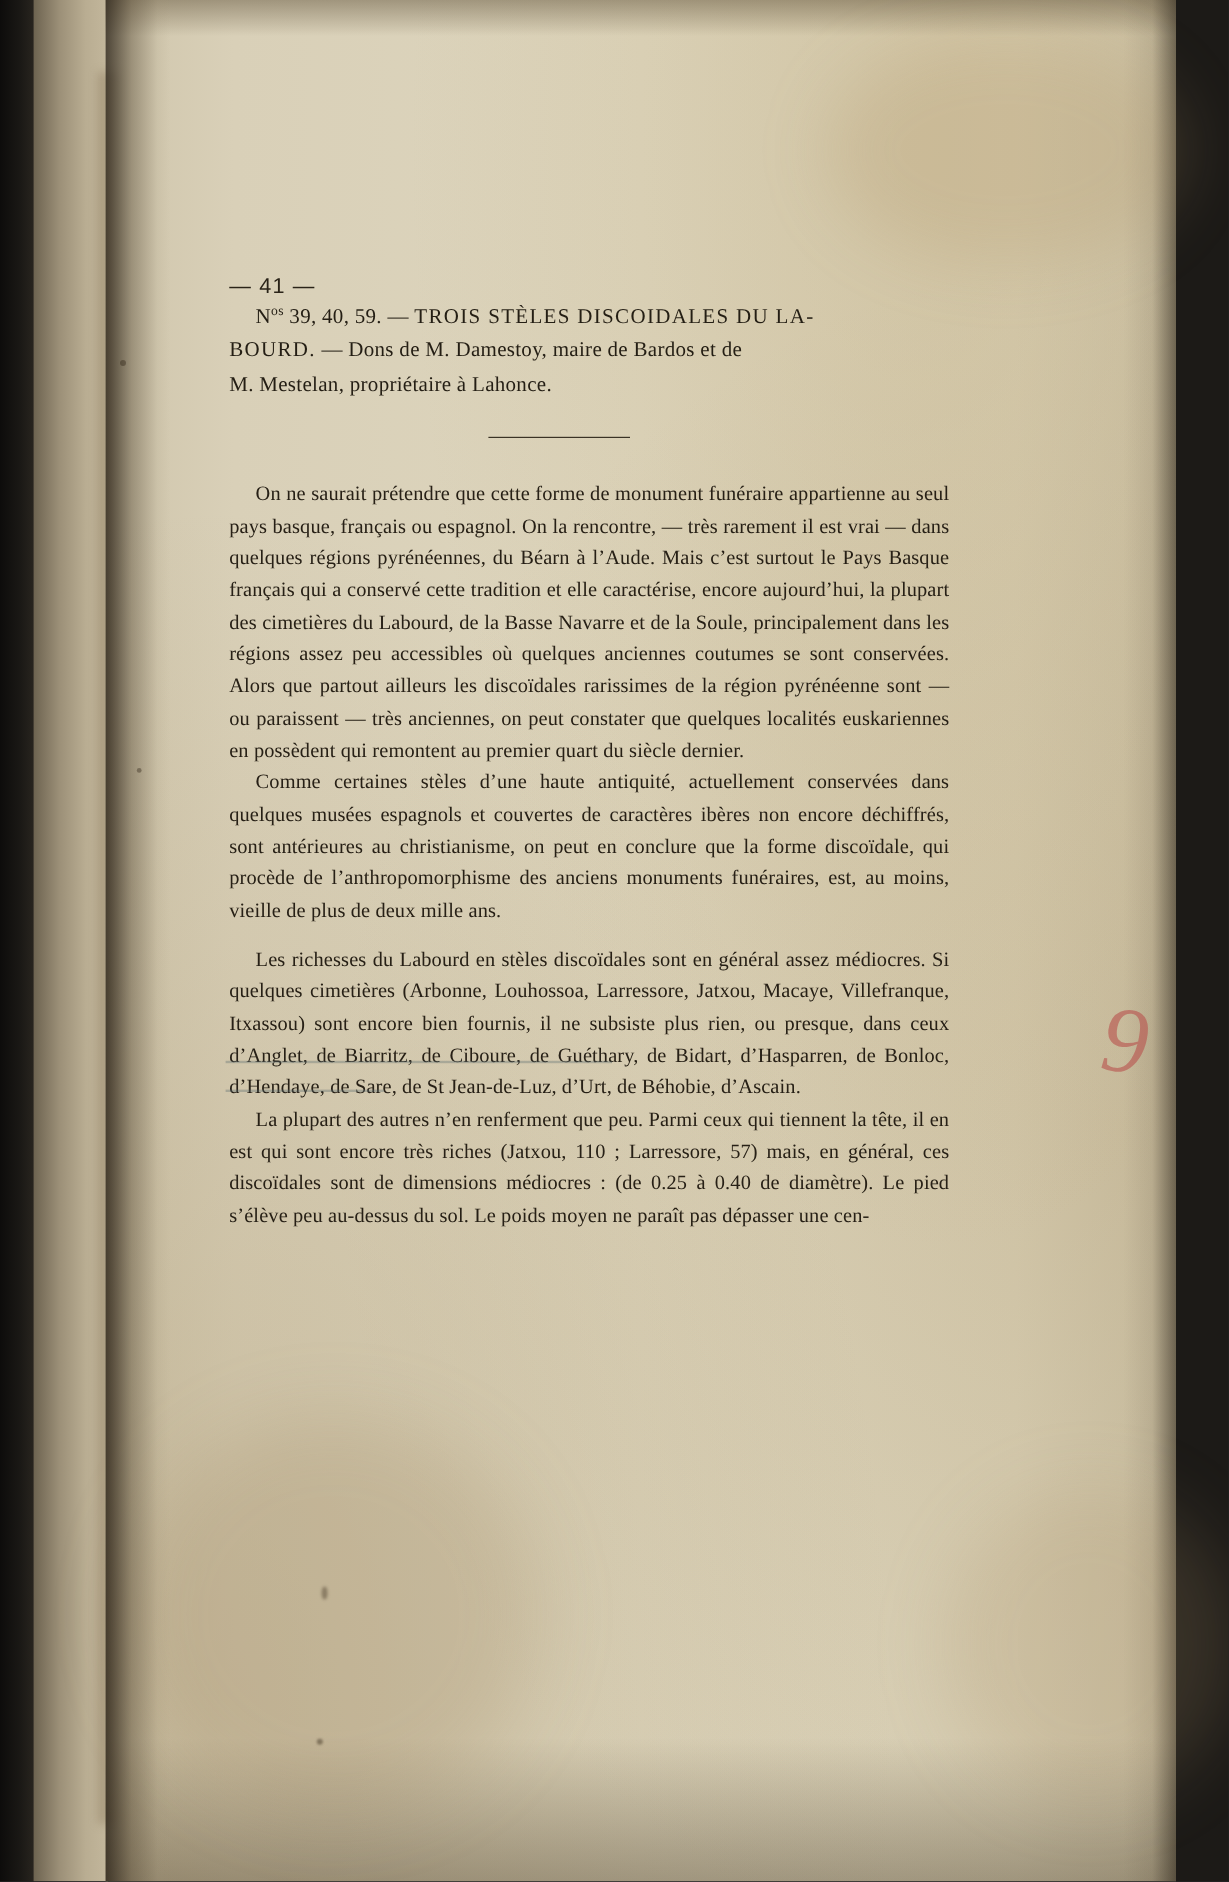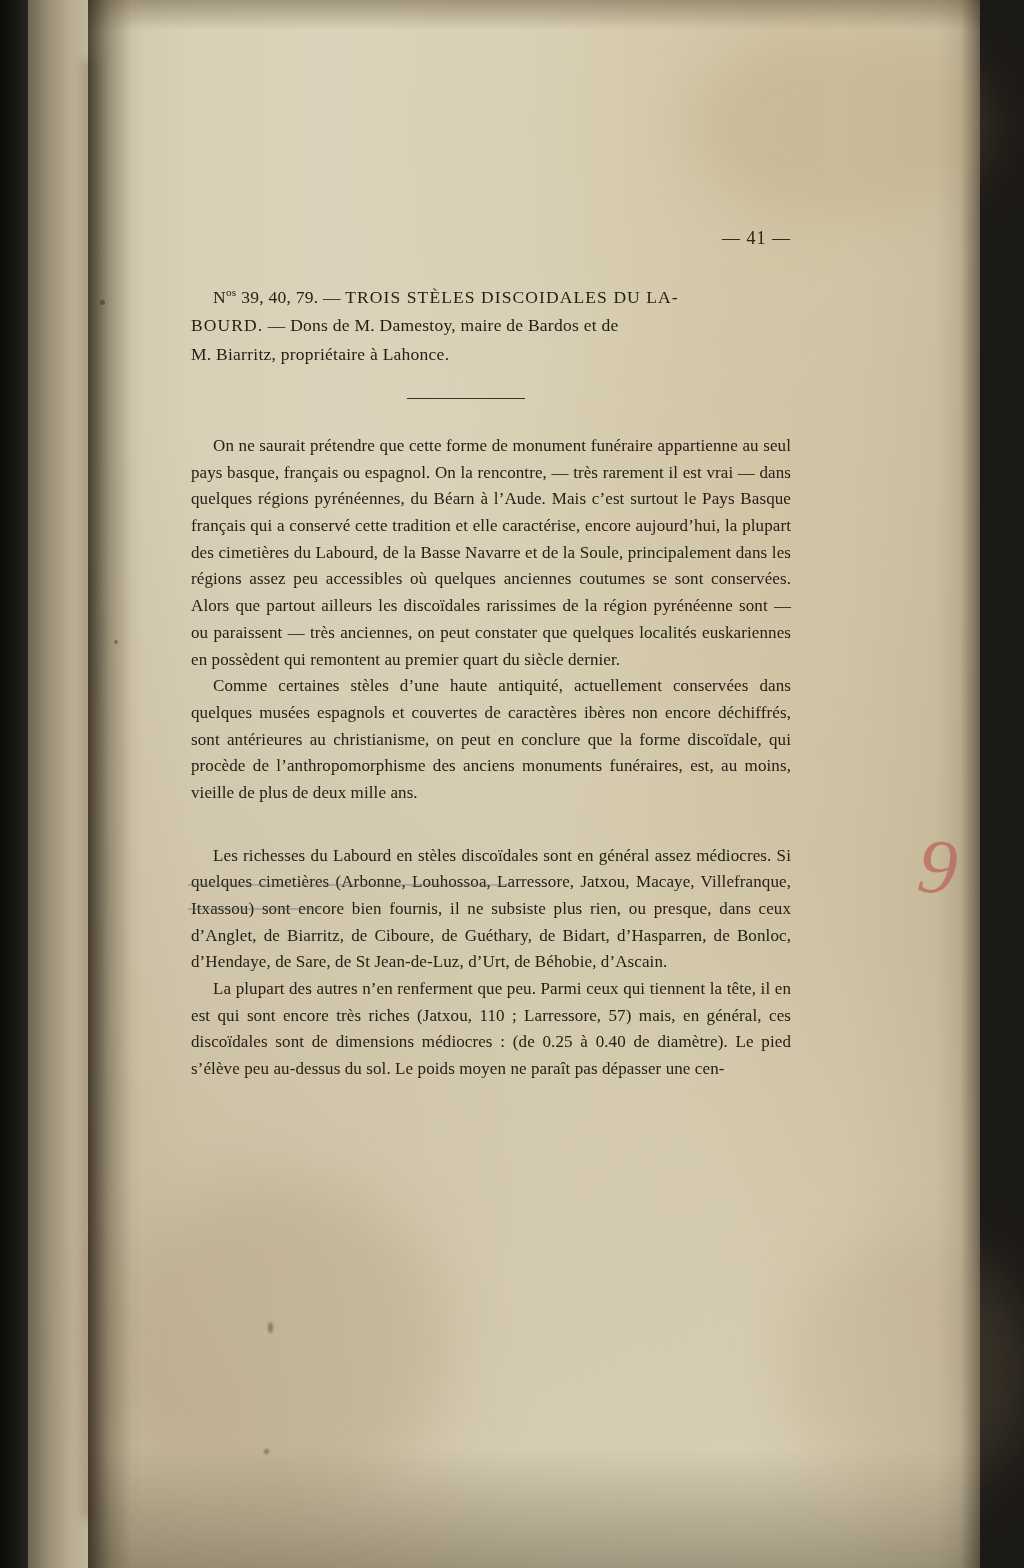--- a/index.html
+++ b/index.html
@@ -96,26 +96,25 @@
 
   .text-col {
     position: absolute;
     left: 103px;
     top: 228px;
     width: 600px;
     color: #262016;
   }
 
   .folio {
-    text-align: right;
+    text-align: left;
     font-size: 18px;
     letter-spacing: 1px;
     color: #2a2318;
-    margin-bottom: 34px;
-    font-family: Liberation Serif, serif;
+    font-family: Liberation Sans, sans-serif;
   }
 
   .heading {
     font-size: 17.5px;
     line-height: 1.62;
     text-align: justify;
     color: #241e14;
     letter-spacing: 0.25px;
   }
   .heading .caps {
@@ -139,21 +138,21 @@
     line-height: 1.57;
     text-align: justify;
     margin: 0;
     text-indent: 22px;
     color: #272016;
     letter-spacing: 0.1px;
     -webkit-hyphens: none;
     hyphens: none;
   }
   p.body.gap {
-    margin-top: 36px;
+    margin-top: 14px;
   }
   sup.sm {
     font-size: 0.65em;
     vertical-align: super;
   }
 
   
   .red-mark {
     position: absolute;
     left: 830px;
@@ -196,27 +195,27 @@
     <div class="stain" style="left:180px; top:1322px; width:5px; height:11px; background:rgba(70,58,40,0.45); filter:blur(1.2px);"></div>
     <div class="stain" style="left:176px; top:1449px; width:5px; height:5px; background:rgba(70,58,40,0.5); filter:blur(0.8px);"></div>
     <div class="stain" style="left:-6px; top:60px; width:22px; height:1460px; border-radius:0; background:linear-gradient(to right, rgba(120,100,70,0.40), rgba(120,100,70,0)); filter:blur(4px);"></div>
 
     <div class="text-col">
 
       <div class="folio">— 41 —</div>
 
       <div class="heading">
         <div class="heading-line">
-          <span>N</span><sup class="sm">os</sup><span> 39, 40, 79. — </span><span class="caps">TROIS STÈLES DISCOIDALES DU LA-</span>
+          <span>N</span><sup class="sm">os</sup><span> 39, 40, 59. — </span><span class="caps">TROIS STÈLES DISCOIDALES DU LA-</span>
         </div>
         <div>
           <span class="caps">BOURD.</span><span> — </span><span class="ital">Dons de M. Damestoy, maire de Bardos et de</span>
         </div>
         <div>
-          <span class="ital">M. Biarritz, propriétaire à Lahonce.</span>
+          <span class="ital">M. Mestelan, propriétaire à Lahonce.</span>
         </div>
       </div>
 
       <div class="rule"></div>
 
       <p class="body">On ne saurait prétendre que cette forme de monument funéraire appartienne au seul pays basque, français ou espagnol. On la rencontre, — très rarement il est vrai — dans quelques régions pyrénéennes, du Béarn à l’Aude. Mais c’est surtout le Pays Basque français qui a conservé cette tradition et elle caractérise, encore aujourd’hui, la plupart des cimetières du Labourd, de la Basse Navarre et de la Soule, principalement dans les régions assez peu accessibles où quelques anciennes coutumes se sont conservées. Alors que partout ailleurs les discoïdales rarissimes de la région pyrénéenne sont — ou paraissent — très anciennes, on peut constater que quelques localités euskariennes en possèdent qui remontent au premier quart du siècle dernier.</p>
       <p class="body">Comme certaines stèles d’une haute antiquité, actuellement conservées dans quelques musées espagnols et couvertes de caractères ibères non encore déchiffrés, sont antérieures au christianisme, on peut en conclure que la forme discoïdale, qui procède de l’anthropomorphisme des anciens monuments funéraires, est, au moins, vieille de plus de deux mille ans.</p>
       <p class="body gap">Les richesses du Labourd en stèles discoïdales sont en général assez médiocres. Si quelques cimetières (Arbonne, Louhossoa, Larressore, Jatxou, Macaye, Villefranque, Itxassou) sont encore bien fournis, il ne subsiste plus rien, ou presque, dans ceux d’Anglet, de Biarritz, de Ciboure, de Guéthary, de Bidart, d’Hasparren, de Bonloc, d’Hendaye, de Sare, de St Jean-de-Luz, d’Urt, de Béhobie, d’Ascain.</p>
       <p class="body">La plupart des autres n’en renferment que peu. Parmi ceux qui tiennent la tête, il en est qui sont encore très riches (Jatxou, 110 ; Larressore, 57) mais, en général, ces discoïdales sont de dimensions médiocres : (de 0.25 à 0.40 de diamètre). Le pied s’élève peu au-dessus du sol. Le poids moyen ne paraît pas dépasser une cen-</p>
 

